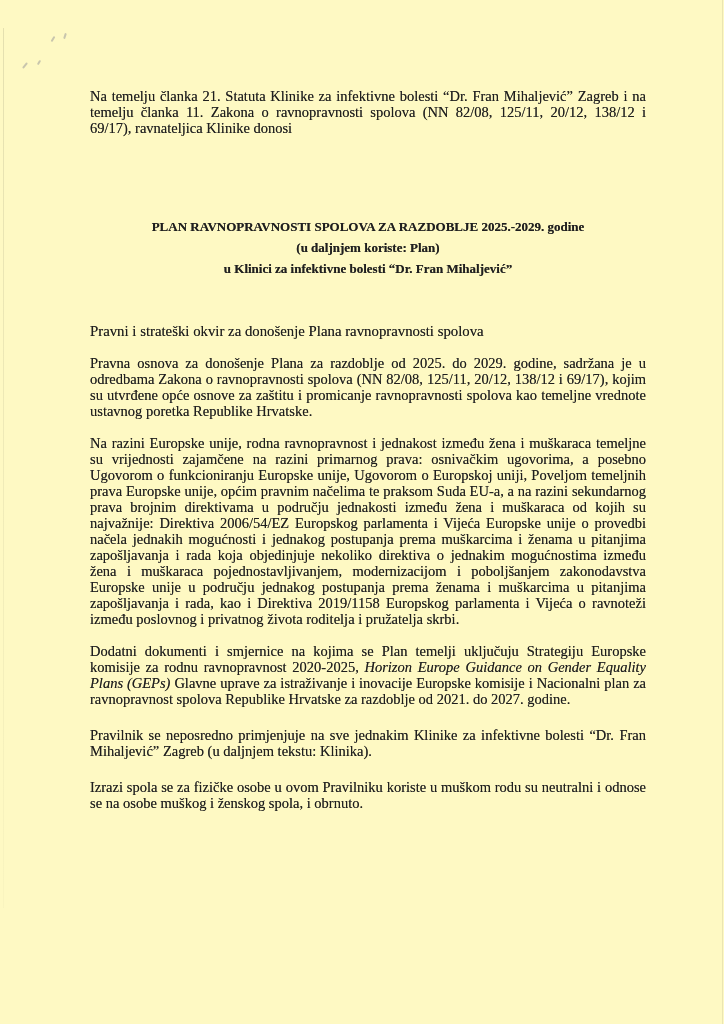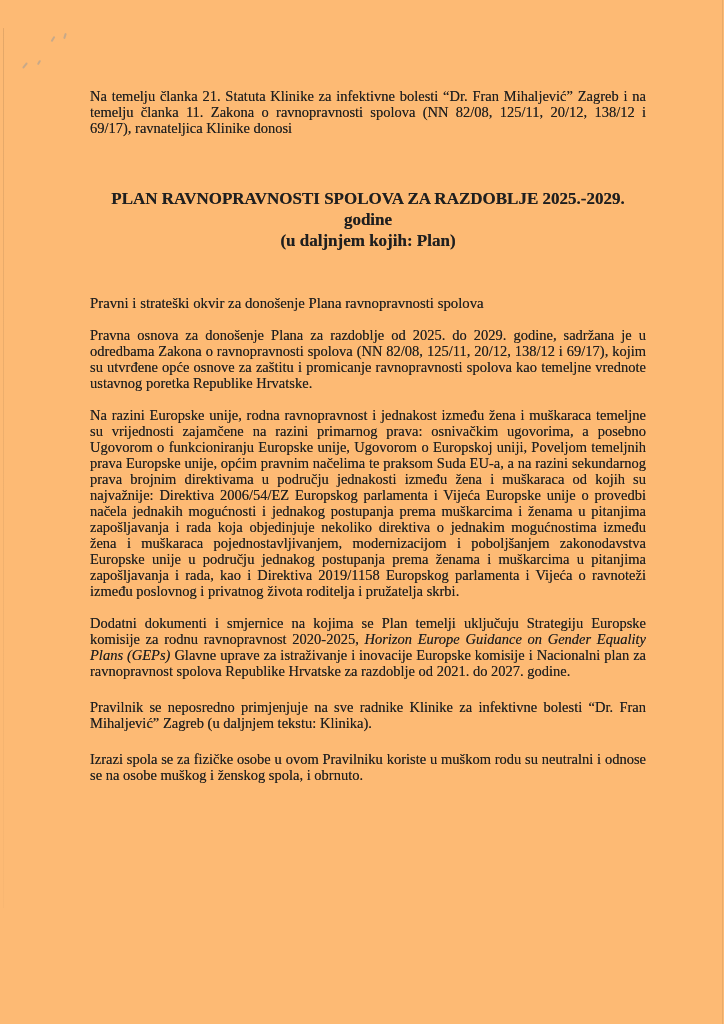--- a/index.html
+++ b/index.html
@@ -4,21 +4,21 @@
 <style>
   html, body {
     margin: 0;
     padding: 0;
     background: #ffffff;
   }
   .page {
     position: relative;
     width: 724px;
     height: 1024px;
-    background: #fdba74;
+    background: #fef9c3;
     overflow: hidden;
     font-family: "Liberation Serif", "DejaVu Serif", serif;
     color: #1f1f1f;
   }
   
   .scan-edge-left {
     position: absolute;
     left: 3px;
     top: 28px;
     width: 1px;
@@ -55,24 +55,24 @@
     
     text-shadow: 0 0 0.45px rgba(30,30,30,0.65);
   }
   .content p {
     margin: 0;
     text-align: justify;
   }
   .intro { margin: 0; }
 
   .title-block {
-    margin-top: 52px;
+    margin-top: 80px;
     text-align: center;
     font-weight: bold;
-    font-size: 17px;
+    font-size: 13px;
     line-height: 21px;
   }
 
   .section-heading {
     margin: 44px 0 0 0;
     font-size: 14.8px;
     font-weight: normal;
     line-height: 16px;
     text-align: left;
   }
@@ -93,30 +93,31 @@
   <div class="pencil-mark m2"></div>
   <div class="pencil-mark m3"></div>
   <div class="pencil-mark m4"></div>
 
   <div class="content">
 
     <p class="intro">Na temelju članka 21. Statuta Klinike za infektivne bolesti “Dr. Fran Mihaljević” Zagreb i na temelju članka 11. Zakona o ravnopravnosti spolova (NN 82/08, 125/11, 20/12, 138/12 i 69/17), ravnateljica Klinike donosi</p>
 
     <div class="title-block">
       <div>PLAN RAVNOPRAVNOSTI SPOLOVA ZA RAZDOBLJE 2025.-2029. godine</div>
-      <div>(u daljnjem kojih: Plan)</div>
+      <div>(u daljnjem koriste: Plan)</div>
+      <div>u Klinici za infektivne bolesti “Dr. Fran Mihaljević”</div>
     </div>
 
     <h2 class="section-heading">Pravni i strateški okvir za donošenje Plana ravnopravnosti spolova</h2>
 
     <p class="para">Pravna osnova za donošenje Plana za razdoblje od 2025. do 2029. godine, sadržana je u odredbama Zakona o ravnopravnosti spolova (NN 82/08, 125/11, 20/12, 138/12 i 69/17), kojim su utvrđene opće osnove za zaštitu i promicanje ravnopravnosti spolova kao temeljne vrednote ustavnog poretka Republike Hrvatske.</p>
 
     <p class="para">Na razini Europske unije, rodna ravnopravnost i jednakost između žena i muškaraca temeljne su vrijednosti zajamčene na razini primarnog prava: osnivačkim ugovorima, a posebno Ugovorom o funkcioniranju Europske unije, Ugovorom o Europskoj uniji, Poveljom temeljnih prava Europske unije, općim pravnim načelima te praksom Suda EU-a, a na razini sekundarnog prava brojnim direktivama u području jednakosti između žena i muškaraca od kojih su najvažnije: Direktiva 2006/54/EZ Europskog parlamenta i Vijeća Europske unije o provedbi načela jednakih mogućnosti i jednakog postupanja prema muškarcima i ženama u pitanjima zapošljavanja i rada koja objedinjuje nekoliko direktiva o jednakim mogućnostima između žena i muškaraca pojednostavljivanjem, modernizacijom i poboljšanjem zakonodavstva Europske unije u području jednakog postupanja prema ženama i muškarcima u pitanjima zapošljavanja i rada, kao i Direktiva 2019/1158 Europskog parlamenta i Vijeća o ravnoteži između poslovnog i privatnog života roditelja i pružatelja skrbi.</p>
 
     <p class="para"><span>Dodatni dokumenti i smjernice na kojima se Plan temelji uključuju Strategiju Europske komisije za rodnu ravnopravnost 2020-2025, </span><span class="italic">Horizon Europe Guidance on Gender Equality Plans (GEPs)</span><span> Glavne uprave za istraživanje i inovacije Europske komisije i Nacionalni plan za ravnopravnost spolova Republike Hrvatske za razdoblje od 2021. do 2027. godine.</span></p>
 
 
-    <p class="para-sp">Pravilnik se neposredno primjenjuje na sve radnike Klinike za infektivne bolesti “Dr. Fran Mihaljević” Zagreb (u daljnjem tekstu: Klinika).</p>
+    <p class="para-sp">Pravilnik se neposredno primjenjuje na sve jednakim Klinike za infektivne bolesti “Dr. Fran Mihaljević” Zagreb (u daljnjem tekstu: Klinika).</p>
 
     <p class="para-sp">Izrazi spola se za fizičke osobe u ovom Pravilniku koriste u muškom rodu su neutralni i odnose se na osobe muškog i ženskog spola, i obrnuto.</p>
 
   </div>
 </div>
 
 </body></html>

